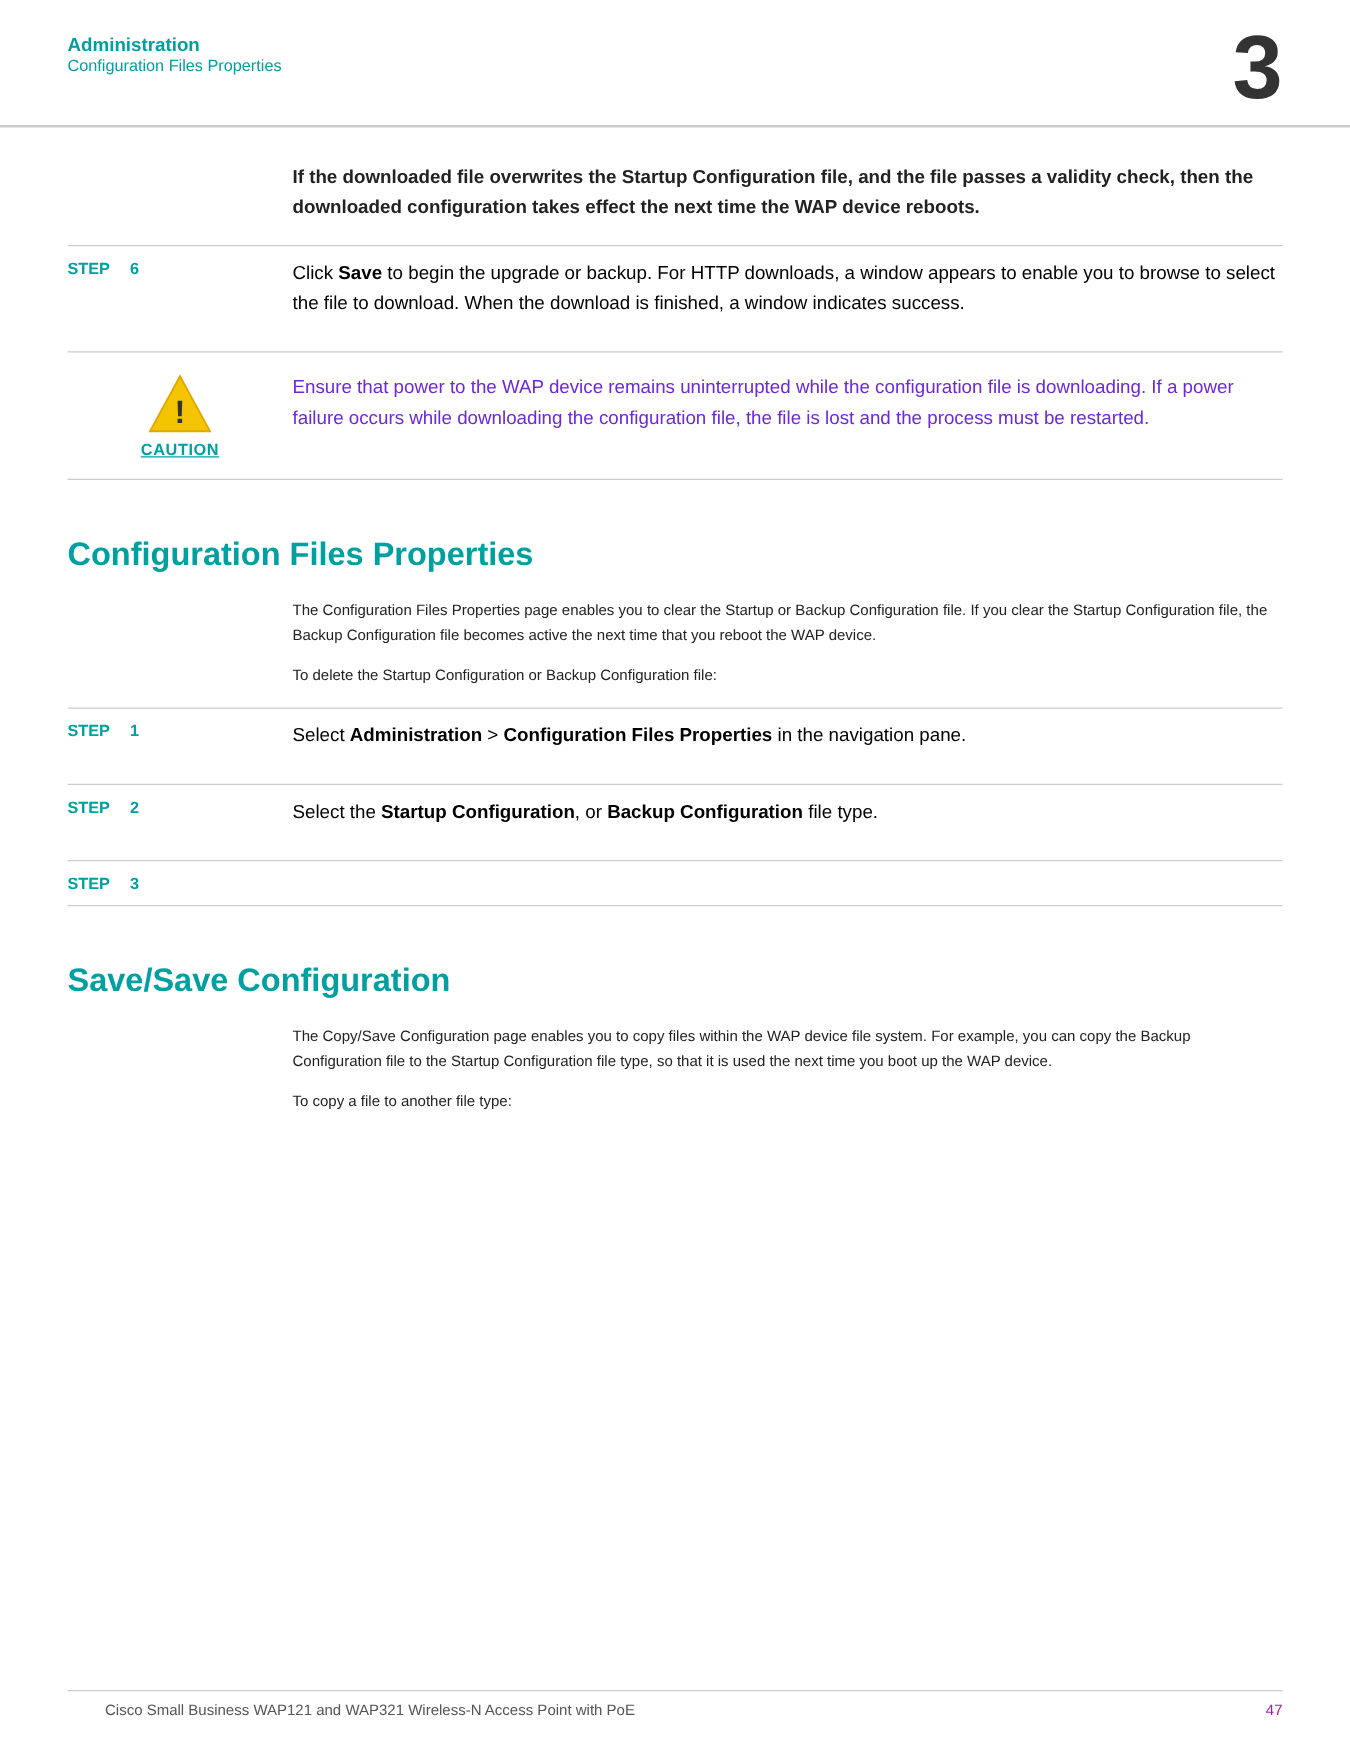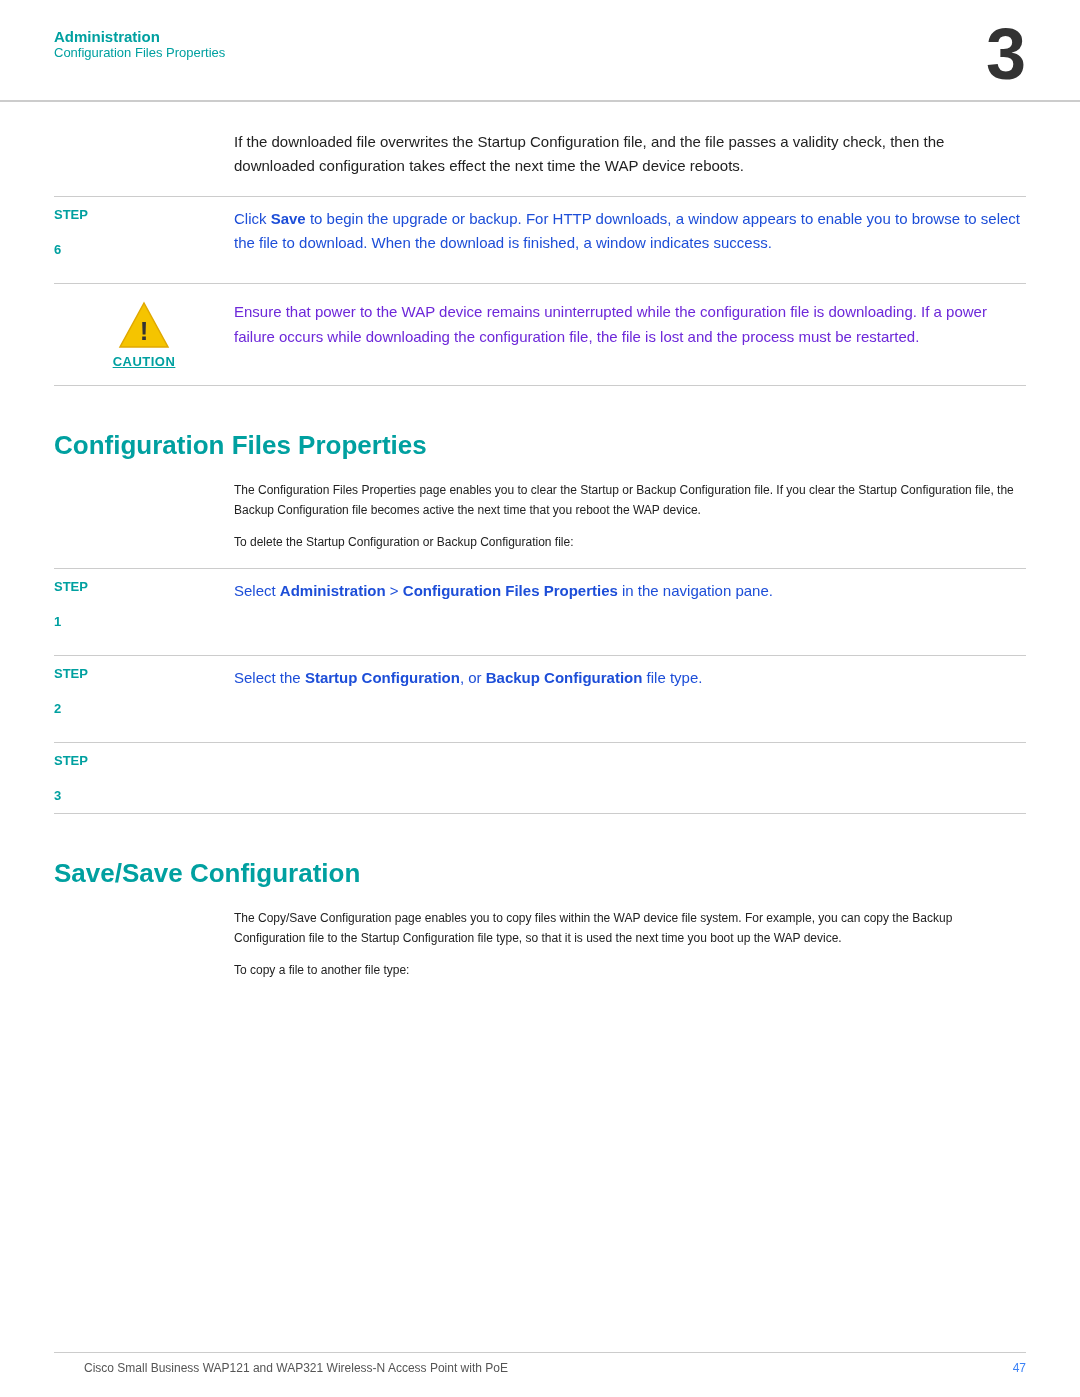--- a/index.html
+++ b/index.html
@@ -58,52 +58,52 @@
 
     
     .intro-block {
       padding: 28px 0 0 180px;
       margin-bottom: 18px;
     }
     .intro-block p {
       font-size: 15px;
       line-height: 1.6;
       color: #222;
+      font-weight: bold;
     }
 
     
     .step-block {
       display: flex;
       align-items: flex-start;
       margin-bottom: 16px;
       padding: 10px 0;
       border-top: 1px solid #cccccc;
     }
     .step-label {
       min-width: 180px;
       display: flex;
       align-items: flex-start;
-      gap: 20px;
-      flex-direction: column;
+      gap: 6px;
     }
     .step-keyword {
       color: #00a0a0;
       font-weight: bold;
       font-size: 13px;
       min-width: 44px;
     }
     .step-num {
       color: #00a0a0;
       font-weight: bold;
       font-size: 13px;
     }
     .step-text {
       font-size: 15px;
       line-height: 1.6;
-      color: #1d4ed8;
+      color: #000000;
       flex: 1;
     }
     .step-text b {
       font-weight: bold;
     }
 
     
     .caution-block {
       display: flex;
       align-items: flex-start;
@@ -174,21 +174,21 @@
       border-top: 1px solid #cccccc;
       padding-top: 8px;
     }
     .footer-text {
       font-size: 12px;
       color: #555555;
       margin-left: 30px;
     }
     .footer-page {
       font-size: 12px;
-      color: #3b82f6;
+      color: #a21caf;
       text-align: center;
     }
   </style>
 </head>
 <body>
 
 <div class="page-container">
 
   <div class="header">
     <div class="header-left">

